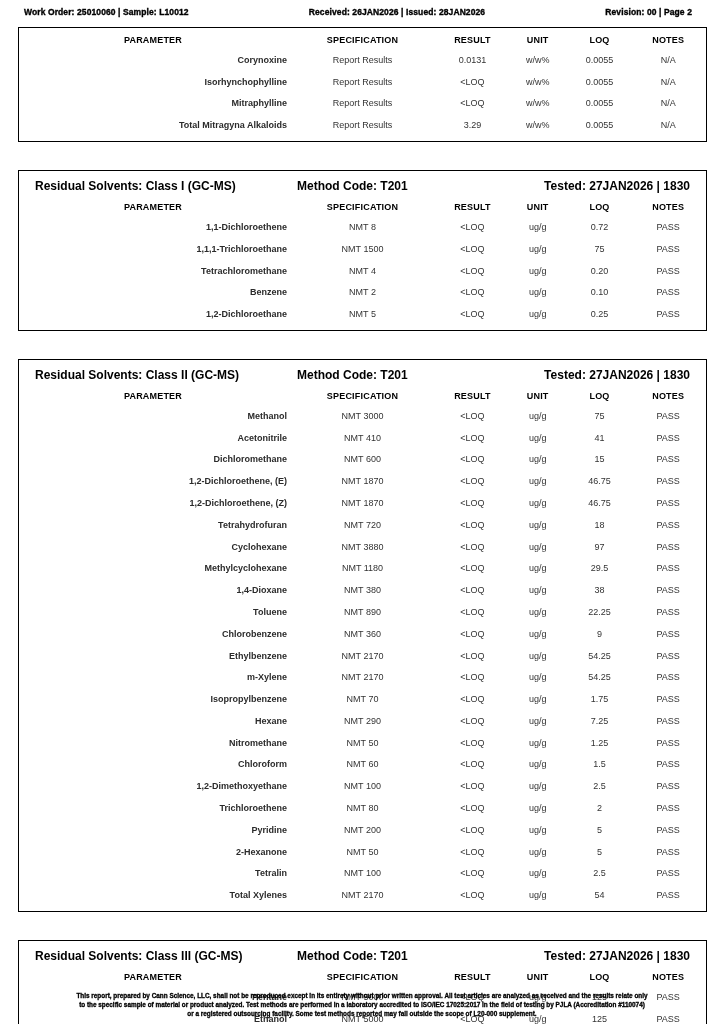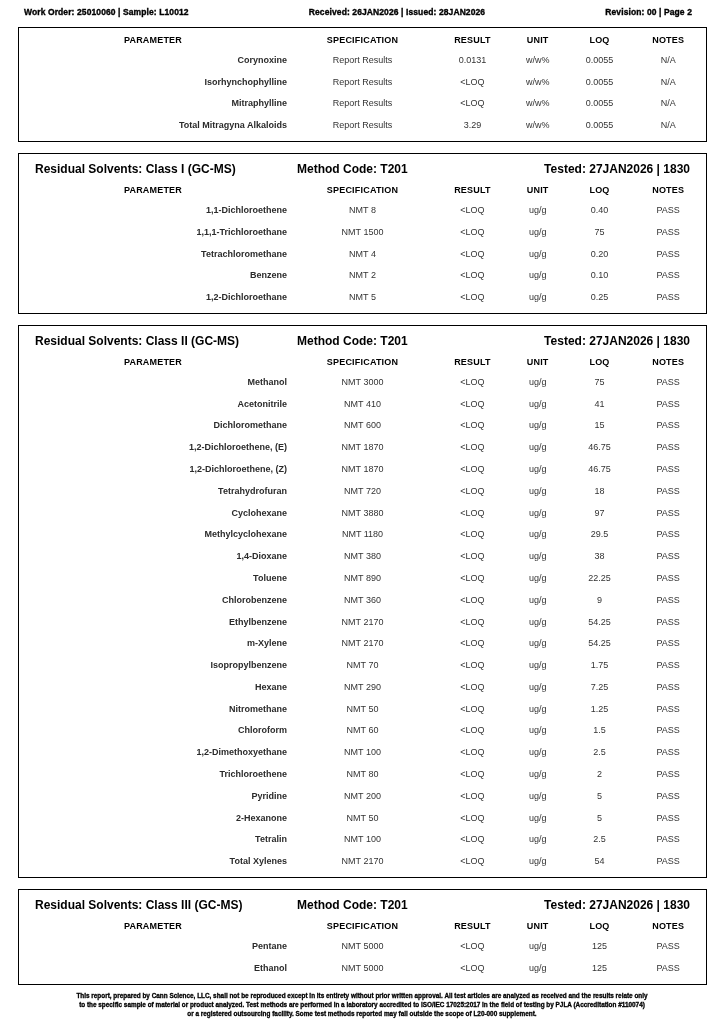--- a/index.html
+++ b/index.html
@@ -4,21 +4,21 @@
 <style>
   html,body{margin:0;padding:0;background:#ffffff;}
   body{width:724px;height:1024px;position:relative;overflow:hidden;
        font-family:"Liberation Sans",sans-serif;color:#111;}
   
   .page-header{position:absolute;top:7px;left:24px;right:32px;display:flex;
      justify-content:space-between;font-size:8.5px;font-weight:700;color:#000;
      letter-spacing:.1px;-webkit-text-stroke:.35px #000;}
   
   .content{position:absolute;top:27px;left:18px;right:17px;}
-  .section-box{border:1.2px solid #000;margin-bottom:11px;padding-bottom:5px;background:#fff;}
+  .section-box{border:1.2px solid #000;margin-bottom:28px;padding-bottom:5px;background:#fff;}
   .section-head{display:flex;align-items:baseline;padding:8px 16px 2px 16px;
      font-size:12px;font-weight:700;color:#000;}
   .sec-title{width:40%;text-align:left;}
   .sec-method{width:25%;text-align:left;}
   .sec-tested{flex:1;text-align:right;}
   table{width:100%;border-collapse:collapse;table-layout:fixed;}
   col.c-param{width:39%;} col.c-spec{width:22%;} col.c-result{width:10%;}
   col.c-unit{width:9%;} col.c-loq{width:9%;} col.c-notes{width:11%;}
   th{font-size:9px;font-weight:700;color:#000;padding:7px 0 4px 0;text-align:center;
      letter-spacing:.2px;}
@@ -124,21 +124,21 @@
               <th>LOQ</th>
               <th>NOTES</th>
             </tr>
           </thead>
         <tbody>
             <tr>
               <td class="param">1,1-Dichloroethene</td>
               <td>NMT 8</td>
               <td>&lt;LOQ</td>
               <td>ug/g</td>
-              <td>0.40</td>
+              <td>0.72</td>
               <td>PASS</td>
             </tr>
             <tr>
               <td class="param">1,1,1-Trichloroethane</td>
               <td>NMT 1500</td>
               <td>&lt;LOQ</td>
               <td>ug/g</td>
               <td>75</td>
               <td>PASS</td>
             </tr>

